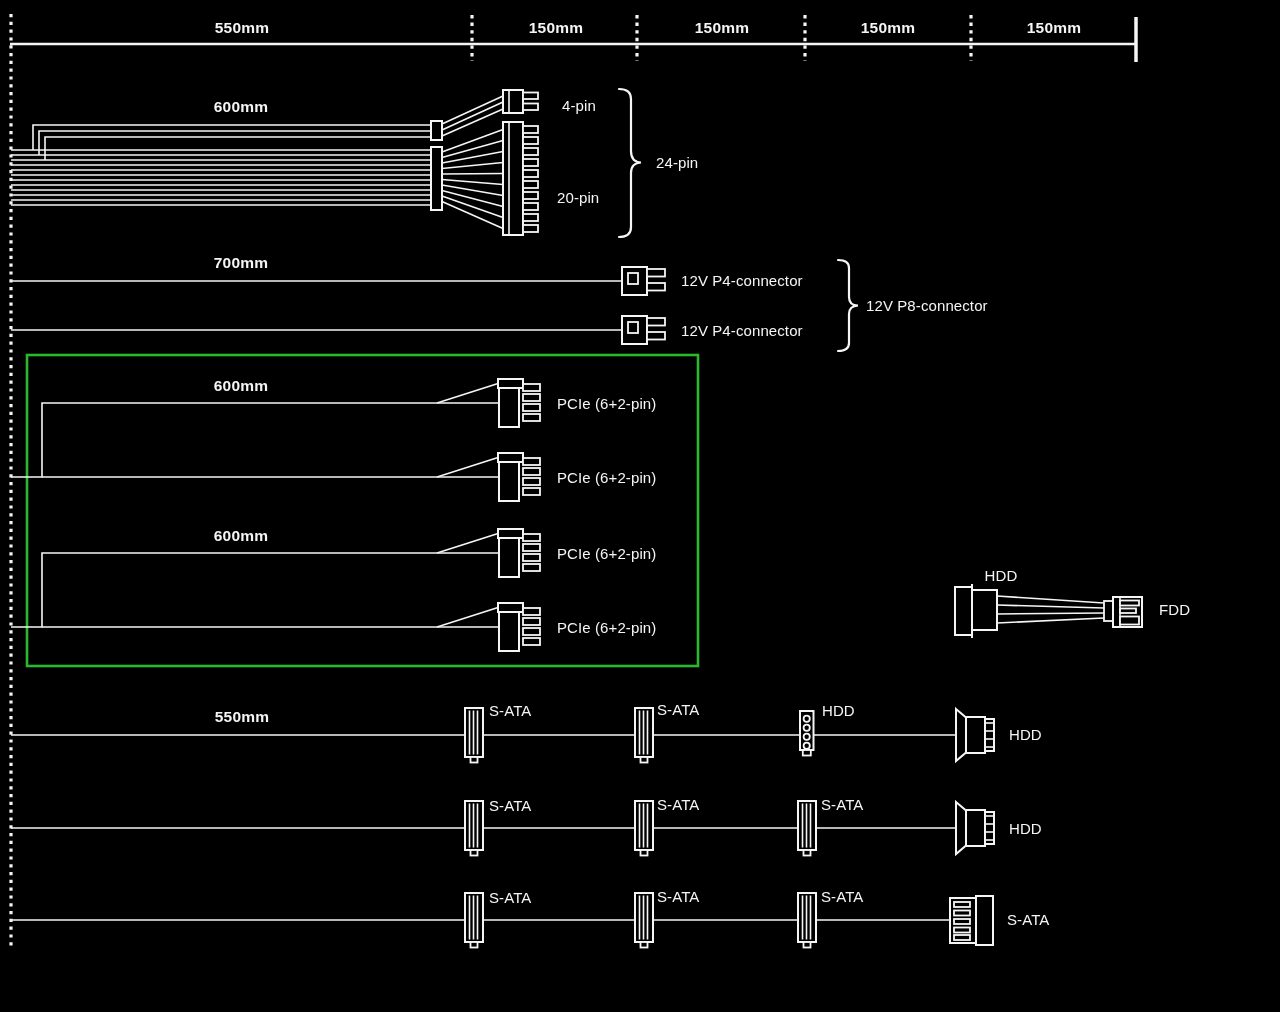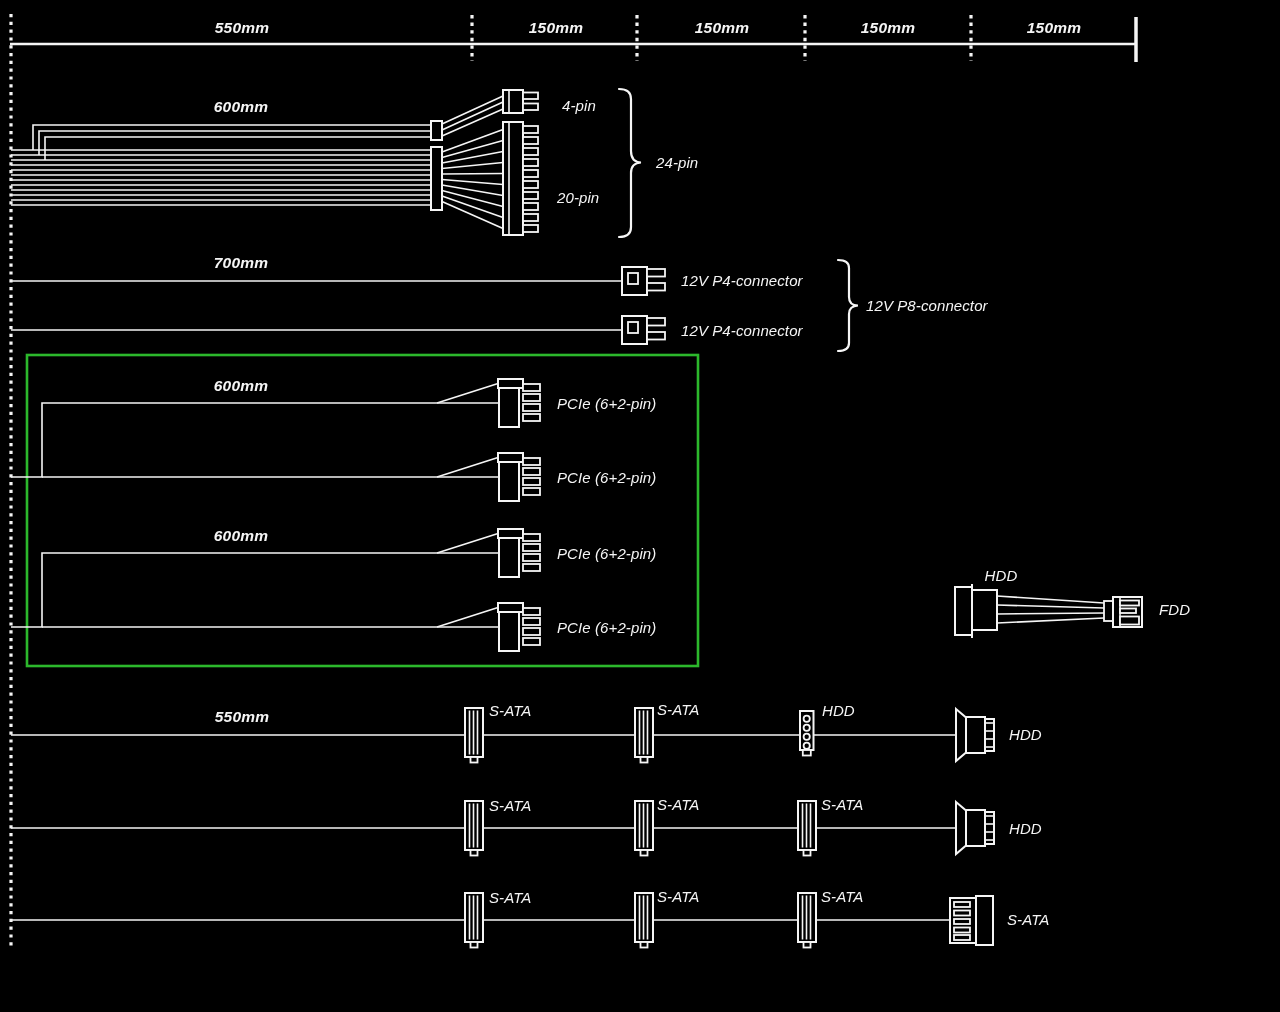--- a/index.html
+++ b/index.html
@@ -2,21 +2,21 @@
 <html style="--background: #000000; --line: #f5f5f5; --text: #f5f5f5; --highlight-box: #2cb82c;"><head>
 <meta charset="utf-8">
 <style>
   :root{
     --background:#000000;
     --line:#f5f5f5;
     --text:#f5f5f5;
     --highlight-box:#2cb82c;
   }
   html,body{margin:0;padding:0;background:var(--background);}
-  .canvas{position:relative;width:1276px;height:1012px;background:var(--background);overflow:hidden;font-style:italic;}
+  .canvas{position:relative;width:1276px;height:1012px;background:var(--background);overflow:hidden;}
   svg{position:absolute;left:0;top:0;}
   
   .w{stroke:var(--line);stroke-width:1.6;fill:none;}
   .w2{stroke:var(--line);stroke-width:2;fill:none;}
   
   .rl{stroke:var(--line);stroke-width:2.4;fill:none;}
   .dashL{stroke:var(--line);stroke-width:3.2;stroke-dasharray:3.2 4.6;fill:none;}
   .tick{stroke:var(--line);stroke-width:3.2;stroke-dasharray:3.4 4.2;fill:none;}
   .endbar{stroke:var(--line);stroke-width:3.5;fill:none;}
   

